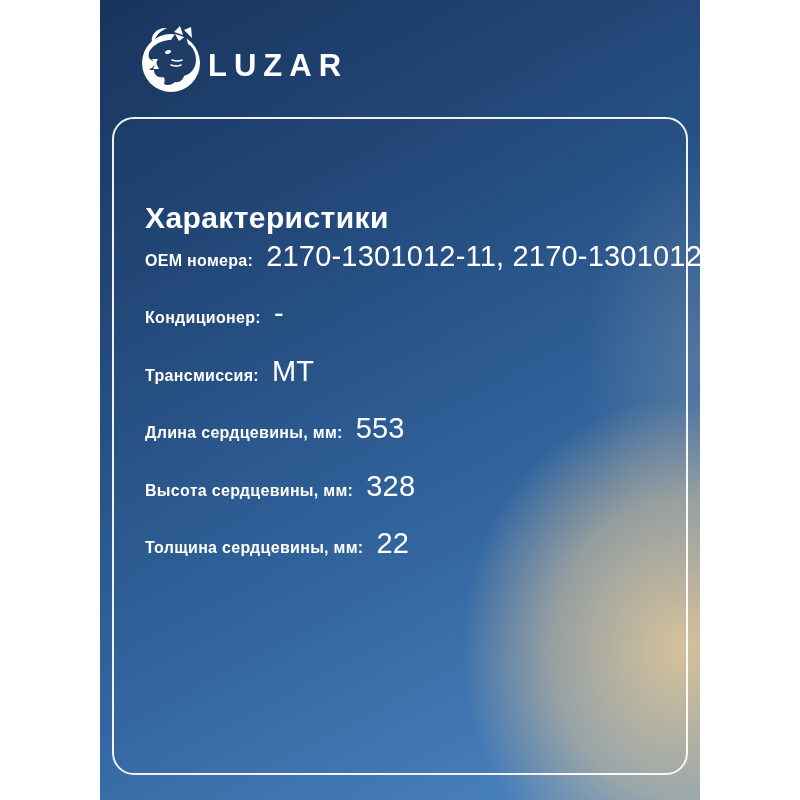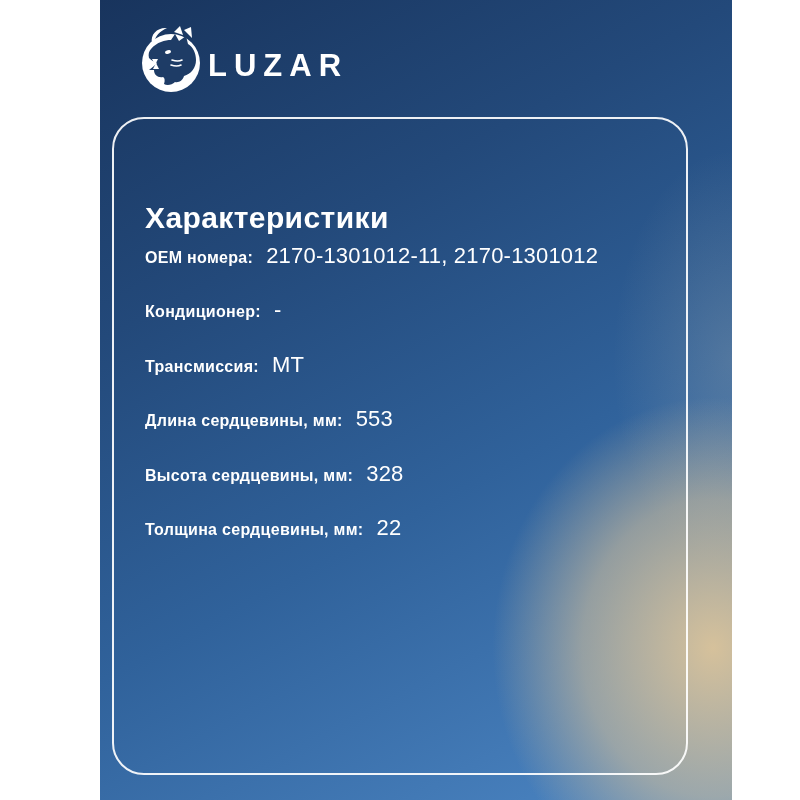--- a/index.html
+++ b/index.html
@@ -31,21 +31,20 @@
         rgba(222, 196, 152, 0.55) 45%,
         rgba(222, 196, 152, 0) 76%),
       radial-gradient(170px 300px at 100% 45%,
         rgba(200, 190, 170, 0.22) 0%,
         rgba(200, 190, 170, 0) 70%),
       linear-gradient(152deg,
         #18345d 0%,
         #23497a 30%,
         #30629b 60%,
         #4d87c5 100%);
-    padding-left: 32px;
   }
   
   .brand {
     position: absolute;
     left: 38px;
     top: 26px;
     display: flex;
     align-items: center;
     gap: 4px;
   }
@@ -60,21 +59,21 @@
   }
   
   .spec-card {
     position: absolute;
     left: 12px;
     top: 117px;
     width: 576px;
     height: 658px;
     box-sizing: border-box;
     border: 2px solid rgba(255, 255, 255, 0.92);
-    border-radius: 32px;
+    border-radius: 22px;
     padding: 84px 26px 0 31px;
   }
   .card-title {
     margin: 0;
     color: #ffffff;
     font-size: 30px;
     font-weight: 700;
     letter-spacing: 0.4px;
     line-height: 30px;
   }
@@ -86,21 +85,21 @@
     white-space: nowrap;
   }
   .row .label {
     color: #ffffff;
     font-size: 16px;
     font-weight: 700;
     letter-spacing: 0.3px;
   }
   .row .value {
     color: #ffffff;
-    font-size: 22px;
+    font-size: 29px;
     font-weight: 400;
     margin-left: 13px;
     letter-spacing: 0.2px;
     margin-top: 17px;
   }
 </style>
 </head>
 <body>
 
 <div class="page">

